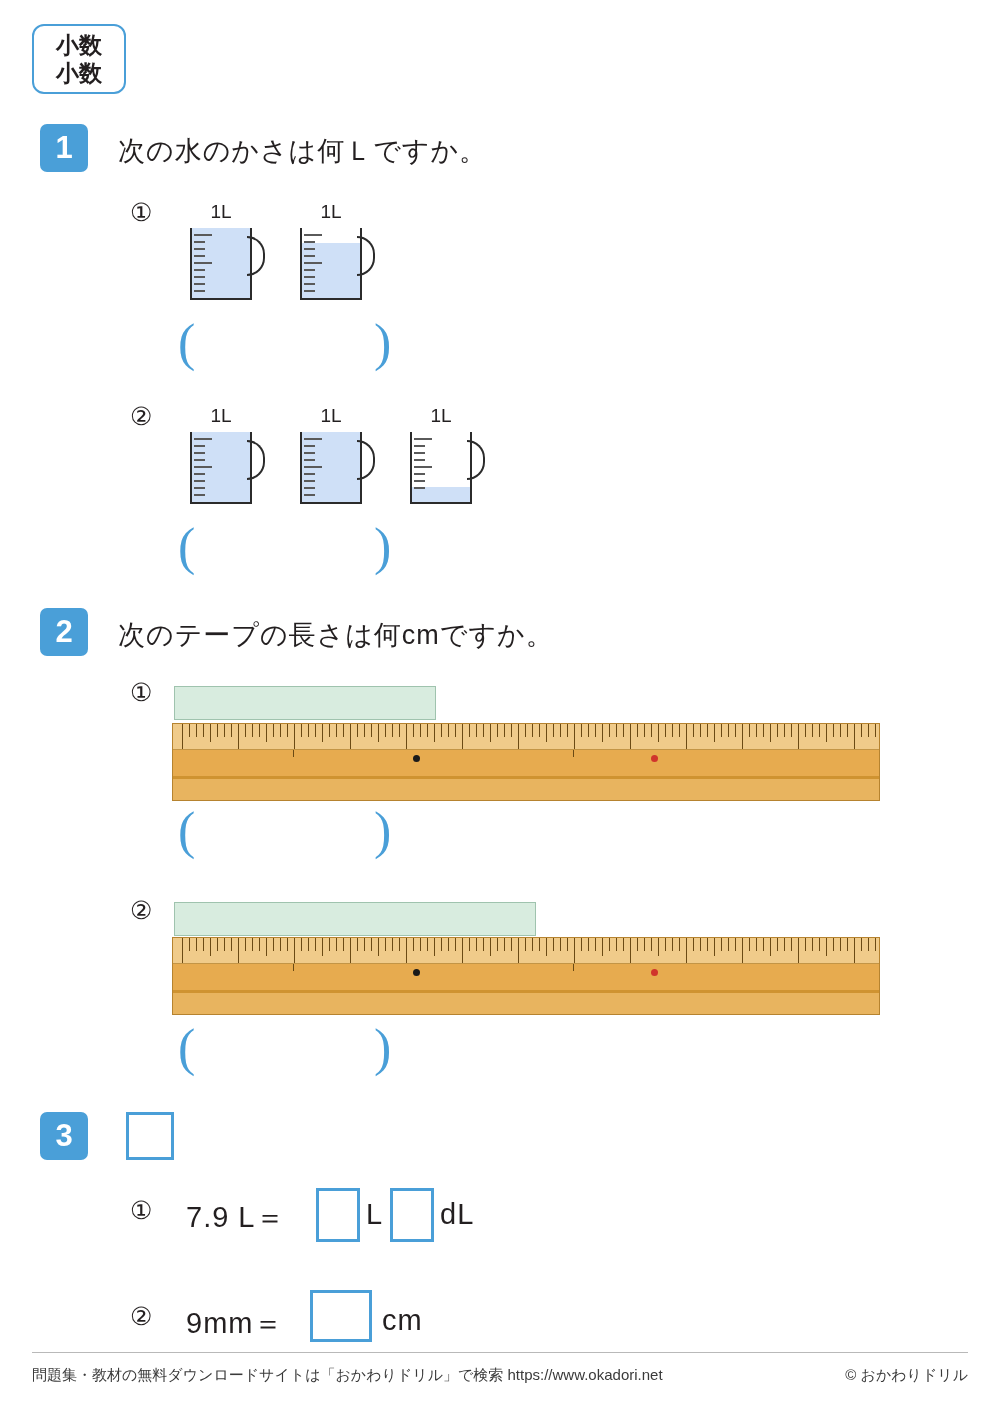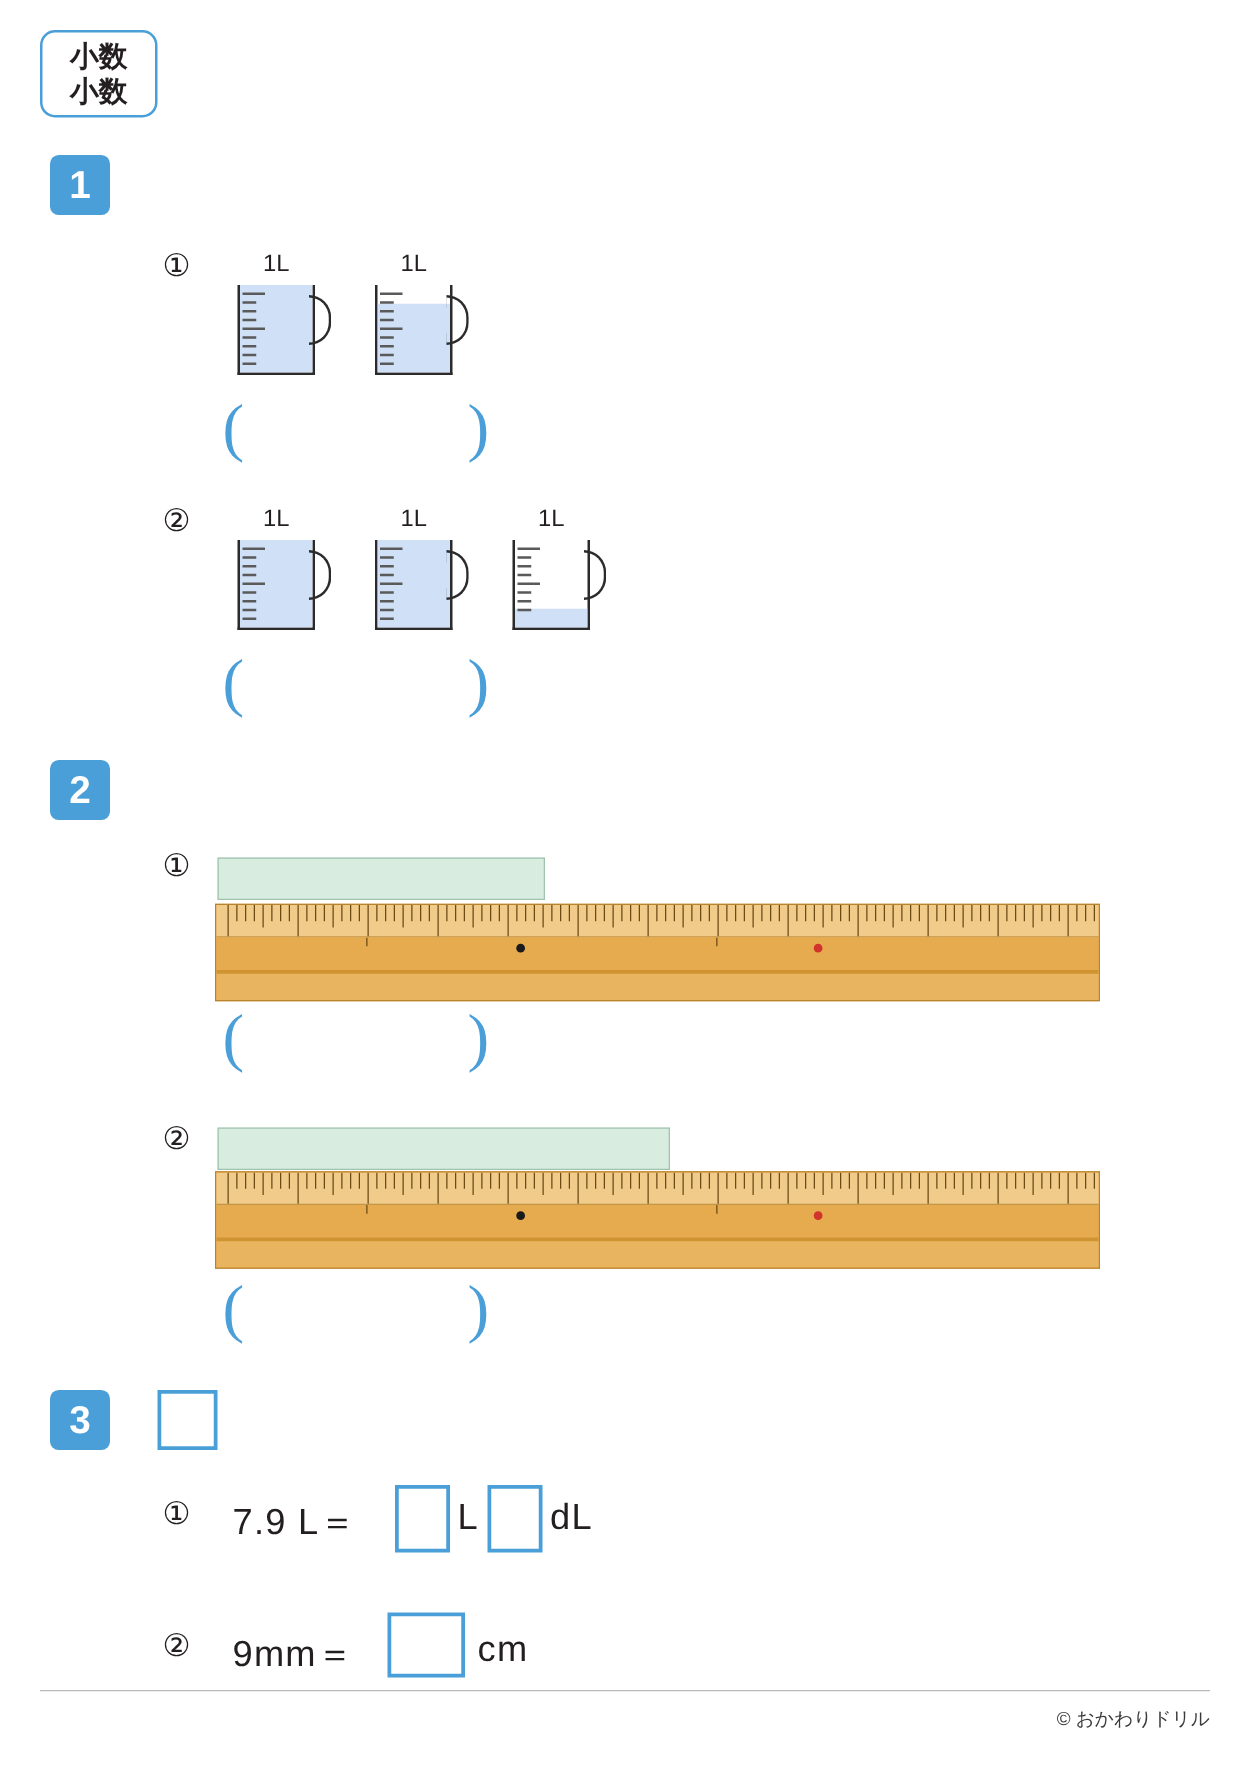--- a/index.html
+++ b/index.html
@@ -262,20 +262,21 @@
 <div class="page">
 
   <div class="header">
     <div class="header-topics">
       <span>小数</span>
       <span>小数</span>
     </div>
   </div>
 
   <div class="qnum" style="left:40px; top:124px;">1</div>
+  <div class="qtext" style="left:118px; top:133px;">次の水のかさは何Ｌですか。</div>
 
   <div class="subnum" style="left:130px; top:198px;">①</div>
 
   <div class="beaker" style="left:190px; top:228px;">
     <div class="cap">1L</div>
     <div class="body">
       <div class="fill" style="height:100%;"></div>
       <div class="ticks">
         <div class="tick major" style="top:6px;"></div>
         <div class="tick minor" style="top:13px;"></div>
@@ -368,20 +369,21 @@
         <div class="tick minor" style="top:55px;"></div>
       </div>
     </div>
     <div class="handle"></div>
   </div>
 
   <div class="paren" style="left:178px; top:521px;">(</div>
   <div class="paren" style="left:374px; top:521px;">)</div>
 
   <div class="qnum" style="left:40px; top:608px;">2</div>
+  <div class="qtext" style="left:118px; top:617px;">次のテープの長さは何cmですか。</div>
 
   <div class="subnum" style="left:130px; top:678px;">①</div>
   <div class="tape" style="left:174px; top:686px; width:262px;"></div>
   <div class="ruler" style="left:172px; top:723px; width:708px;">
     <div class="scaleband">
       <div class="rt" style="left:9px;  height:26px;"></div>
         <div class="rt" style="left:16px; height:13px;"></div>
       <div class="rt" style="left:23px; height:13px;"></div>
         <div class="rt" style="left:30px; height:13px;"></div>
       <div class="rt" style="left:37px; height:18px;"></div>
@@ -619,15 +621,16 @@
   <div class="eqtext" style="left:366px; top:1198px;">L</div>
   <div class="ansbox" style="left:390px; top:1188px; width:44px; height:54px;"></div>
   <div class="eqtext" style="left:440px; top:1198px;">dL</div>
 
   <div class="subnum" style="left:130px; top:1302px;">②</div>
   <div class="eqtext" style="left:186px; top:1304px;">9mm＝</div>
   <div class="ansbox" style="left:310px; top:1290px; width:62px; height:52px;"></div>
   <div class="eqtext" style="left:382px; top:1304px;">cm</div>
 
   <div class="footer-line"></div>
+  <div class="footer-left">問題集・教材の無料ダウンロードサイトは「おかわりドリル」で検索  https://www.okadori.net</div>
   <div class="footer-right">© おかわりドリル</div>
 
 </div>
 
 </body></html>

